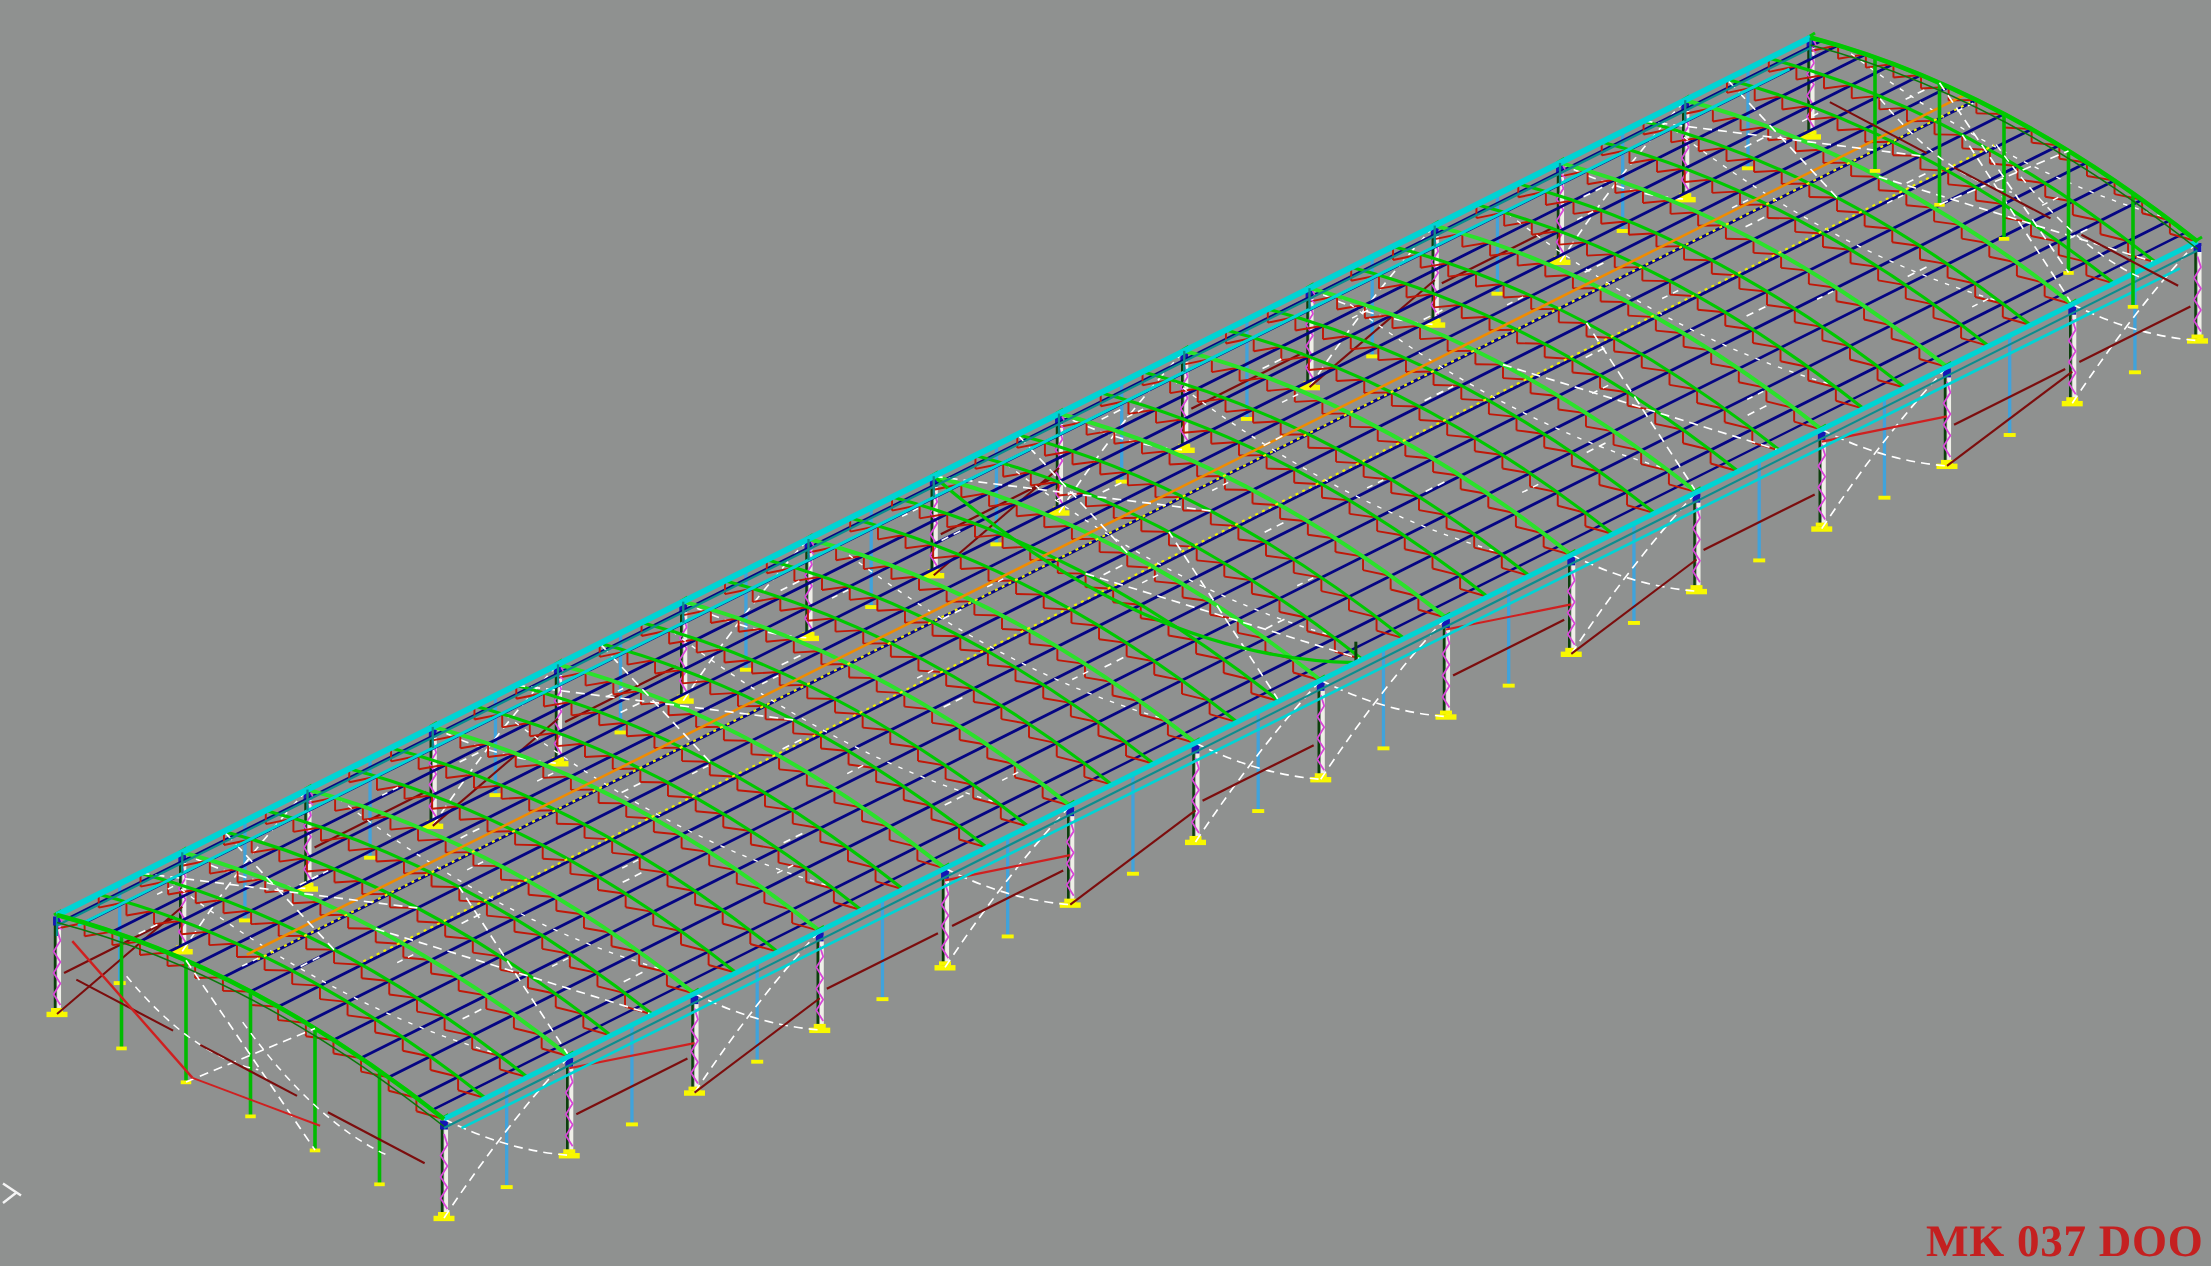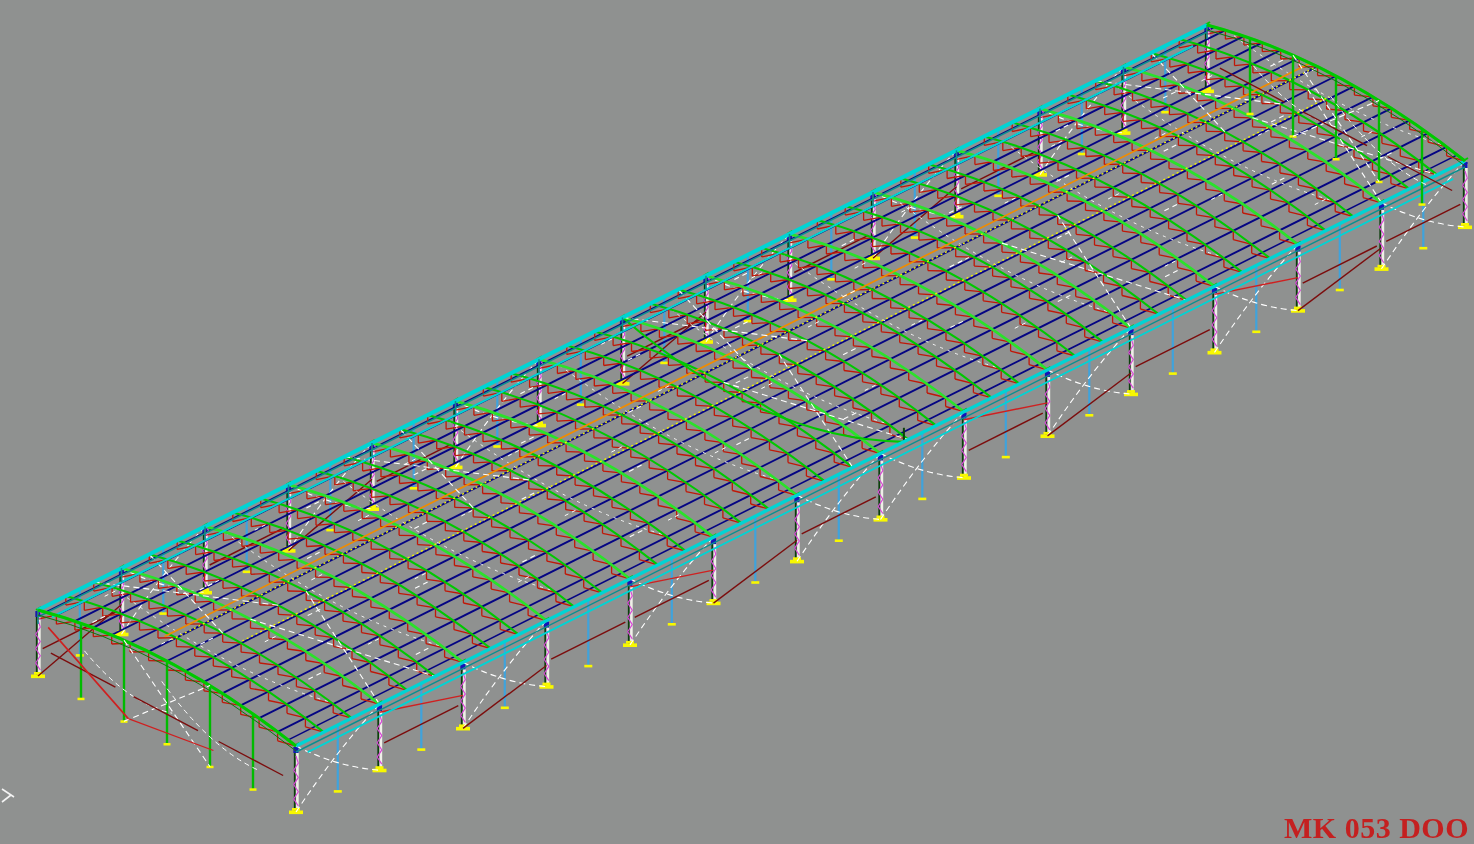--- a/index.html
+++ b/index.html
@@ -1825,14 +1825,14 @@
         <line x1="1293.0" y1="136.3" x2="1379.0" y2="100.6" stroke="#ffffff" stroke-width="1.1" stroke-dasharray="6,4"></line>
         <line x1="1219.9" y1="68.1" x2="1284.4" y2="102.1" stroke="#7c0d0d" stroke-width="1.4"></line>
         <line x1="1302.5" y1="111.6" x2="1367.0" y2="145.6" stroke="#7c0d0d" stroke-width="1.4"></line>
         <line x1="1387.6" y1="156.5" x2="1452.1" y2="190.5" stroke="#7c0d0d" stroke-width="1.4"></line>
       </g>
       <g>
         <line x1="2.0" y1="789.0" x2="14.0" y2="797.0" stroke="#f4f4f4" stroke-width="1.6"></line>
         <line x1="2.0" y1="802.0" x2="11.0" y2="795.0" stroke="#f4f4f4" stroke-width="1.6"></line>
       </g>
     </svg>
-  <div id="watermark" style="color: rgb(196, 32, 32); font-size: 30px;">MK 053 DOO</div>
+  <div id="watermark" style="color: rgb(196, 32, 32); font-size: 30px;">MK 037 DOO</div>
 </div>
 
 </body></html>

